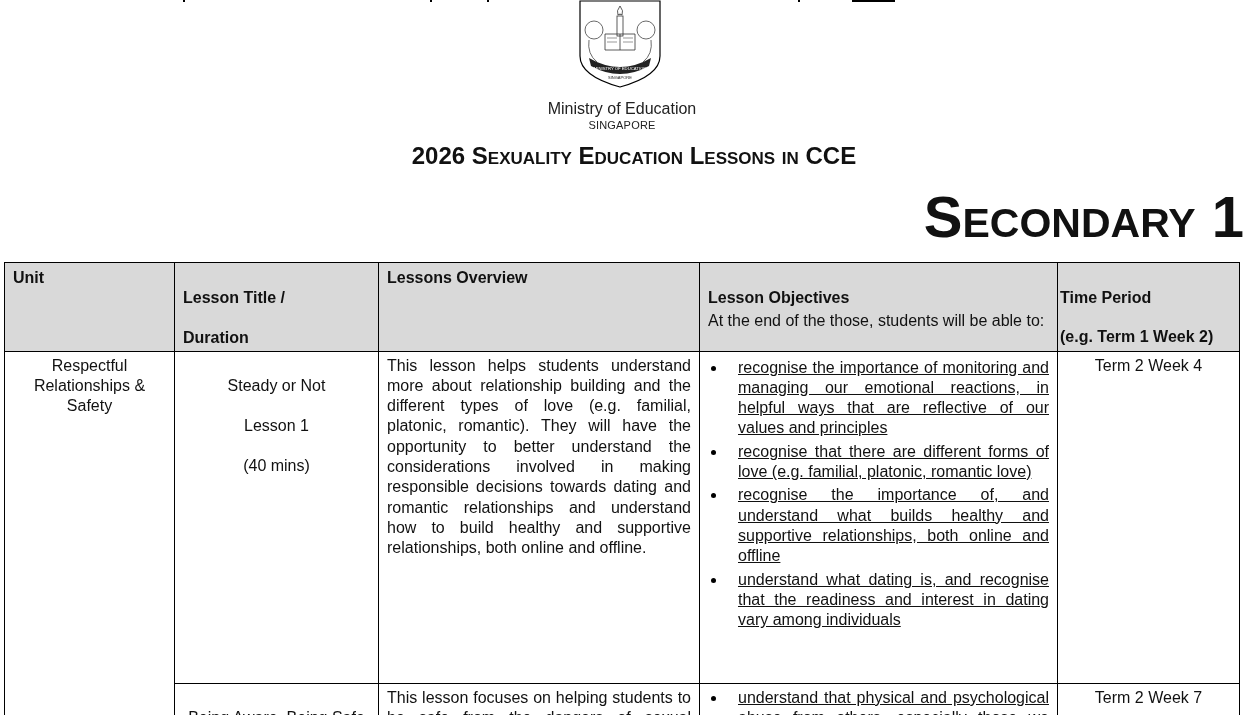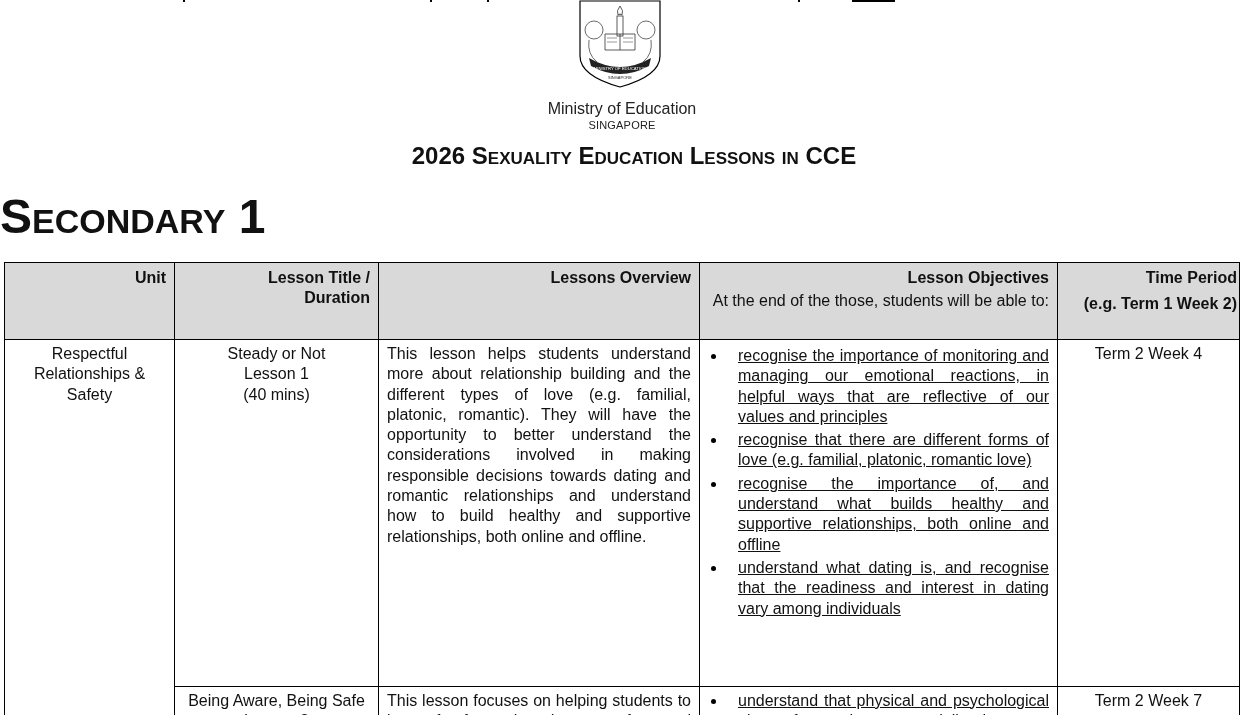--- a/index.html
+++ b/index.html
@@ -20,48 +20,48 @@
   }
   .moe-country {
     position:absolute; left:0; width:1244px; top:119px; text-align:center;
     font-size:11px; line-height:12px; color:#222; letter-spacing:0.2px;
   }
   .doc-title {
     position:absolute; left:12px; width:1244px; top:142px; text-align:center;
     font-weight:bold; font-size:24px; line-height:28px; font-variant:small-caps;
   }
   .doc-subtitle {
-    position:absolute; left:0; width:1244px; top:192px; text-align:left;
-    font-weight:bold; font-size:48px; line-height:50px; font-variant:small-caps;
+    position:absolute; left:0; width:1244px; top:192px; text-align:right;
+    font-weight:bold; font-size:58px; line-height:50px; font-variant:small-caps;
   }
 
   table.lessons {
     position:absolute; left:4px; top:262px; width:1235px;
     border-collapse:collapse; table-layout:fixed; font-size:16px; line-height:20.3px;
   }
   table.lessons th, table.lessons td {
     border:1.5px solid #000; vertical-align:top; padding:4px 8px 2px 8px;
   }
   table.lessons th {
-    background:#d9d9d9; font-weight:bold; text-align:right; height:69px; padding-top:5px;
+    background:#d9d9d9; font-weight:bold; text-align:left; height:69px; padding-top:5px;
   }
   th .sub { font-weight:normal; display:block; margin-top:3px; }
   td.unit { vertical-align:middle; text-align:center; }
   td.title { text-align:center; }
   td.overview { text-align:justify; }
   td.time { text-align:center; }
   ul.obj { margin:0; padding:0 0 0 30px; list-style:none;text-decoration:underline; }
   ul.obj li { position:relative; text-align:justify; margin-bottom:3px; }
   ul.obj li::before {
     content:""; position:absolute; left:-27px; top:8px; width:5px; height:5px;
     border-radius:50%; background:#000;
   }
   tr.r1 td { height:301px; }
   tr.r2 td { height:60px; }
-  .blk { display:block; }
+  .blk { display:block;margin-top:20px; }
 </style>
 </head>
 <body>
 
 <div class="top-remnant">
   <span class="tick" style="left:183px"></span>
   <span class="tick" style="left:430px"></span>
   <span class="tick" style="left:487px"></span>
   <span class="tick" style="left:798px"></span>
   <span class="uline"></span>
@@ -101,21 +101,21 @@
         <span class="blk">Lesson Title /</span>
         <span class="blk">Duration</span>
       </th>
       <th><span>Lessons Overview</span></th>
       <th>
         <span class="blk">Lesson Objectives</span>
         <span class="sub">At the end of the those, students will be able to:</span>
       </th>
       <th style="padding-left:2px;padding-right:2px;">
         <span class="blk">Time Period</span>
-        <span class="blk" style="margin-top:6px">(e.g. Term 1 Week 2)</span>
+        <span class="blk" style="margin-top:19px">(e.g. Term 1 Week 2)</span>
       </th>
     </tr>
   </thead>
   <tbody>
     <tr class="r1">
       <td class="unit" rowspan="2" style="padding-bottom:120px;">
         <span>Respectful Relationships &amp; Safety</span>
       </td>
       <td class="title">
         <span class="blk">Steady or Not</span>

